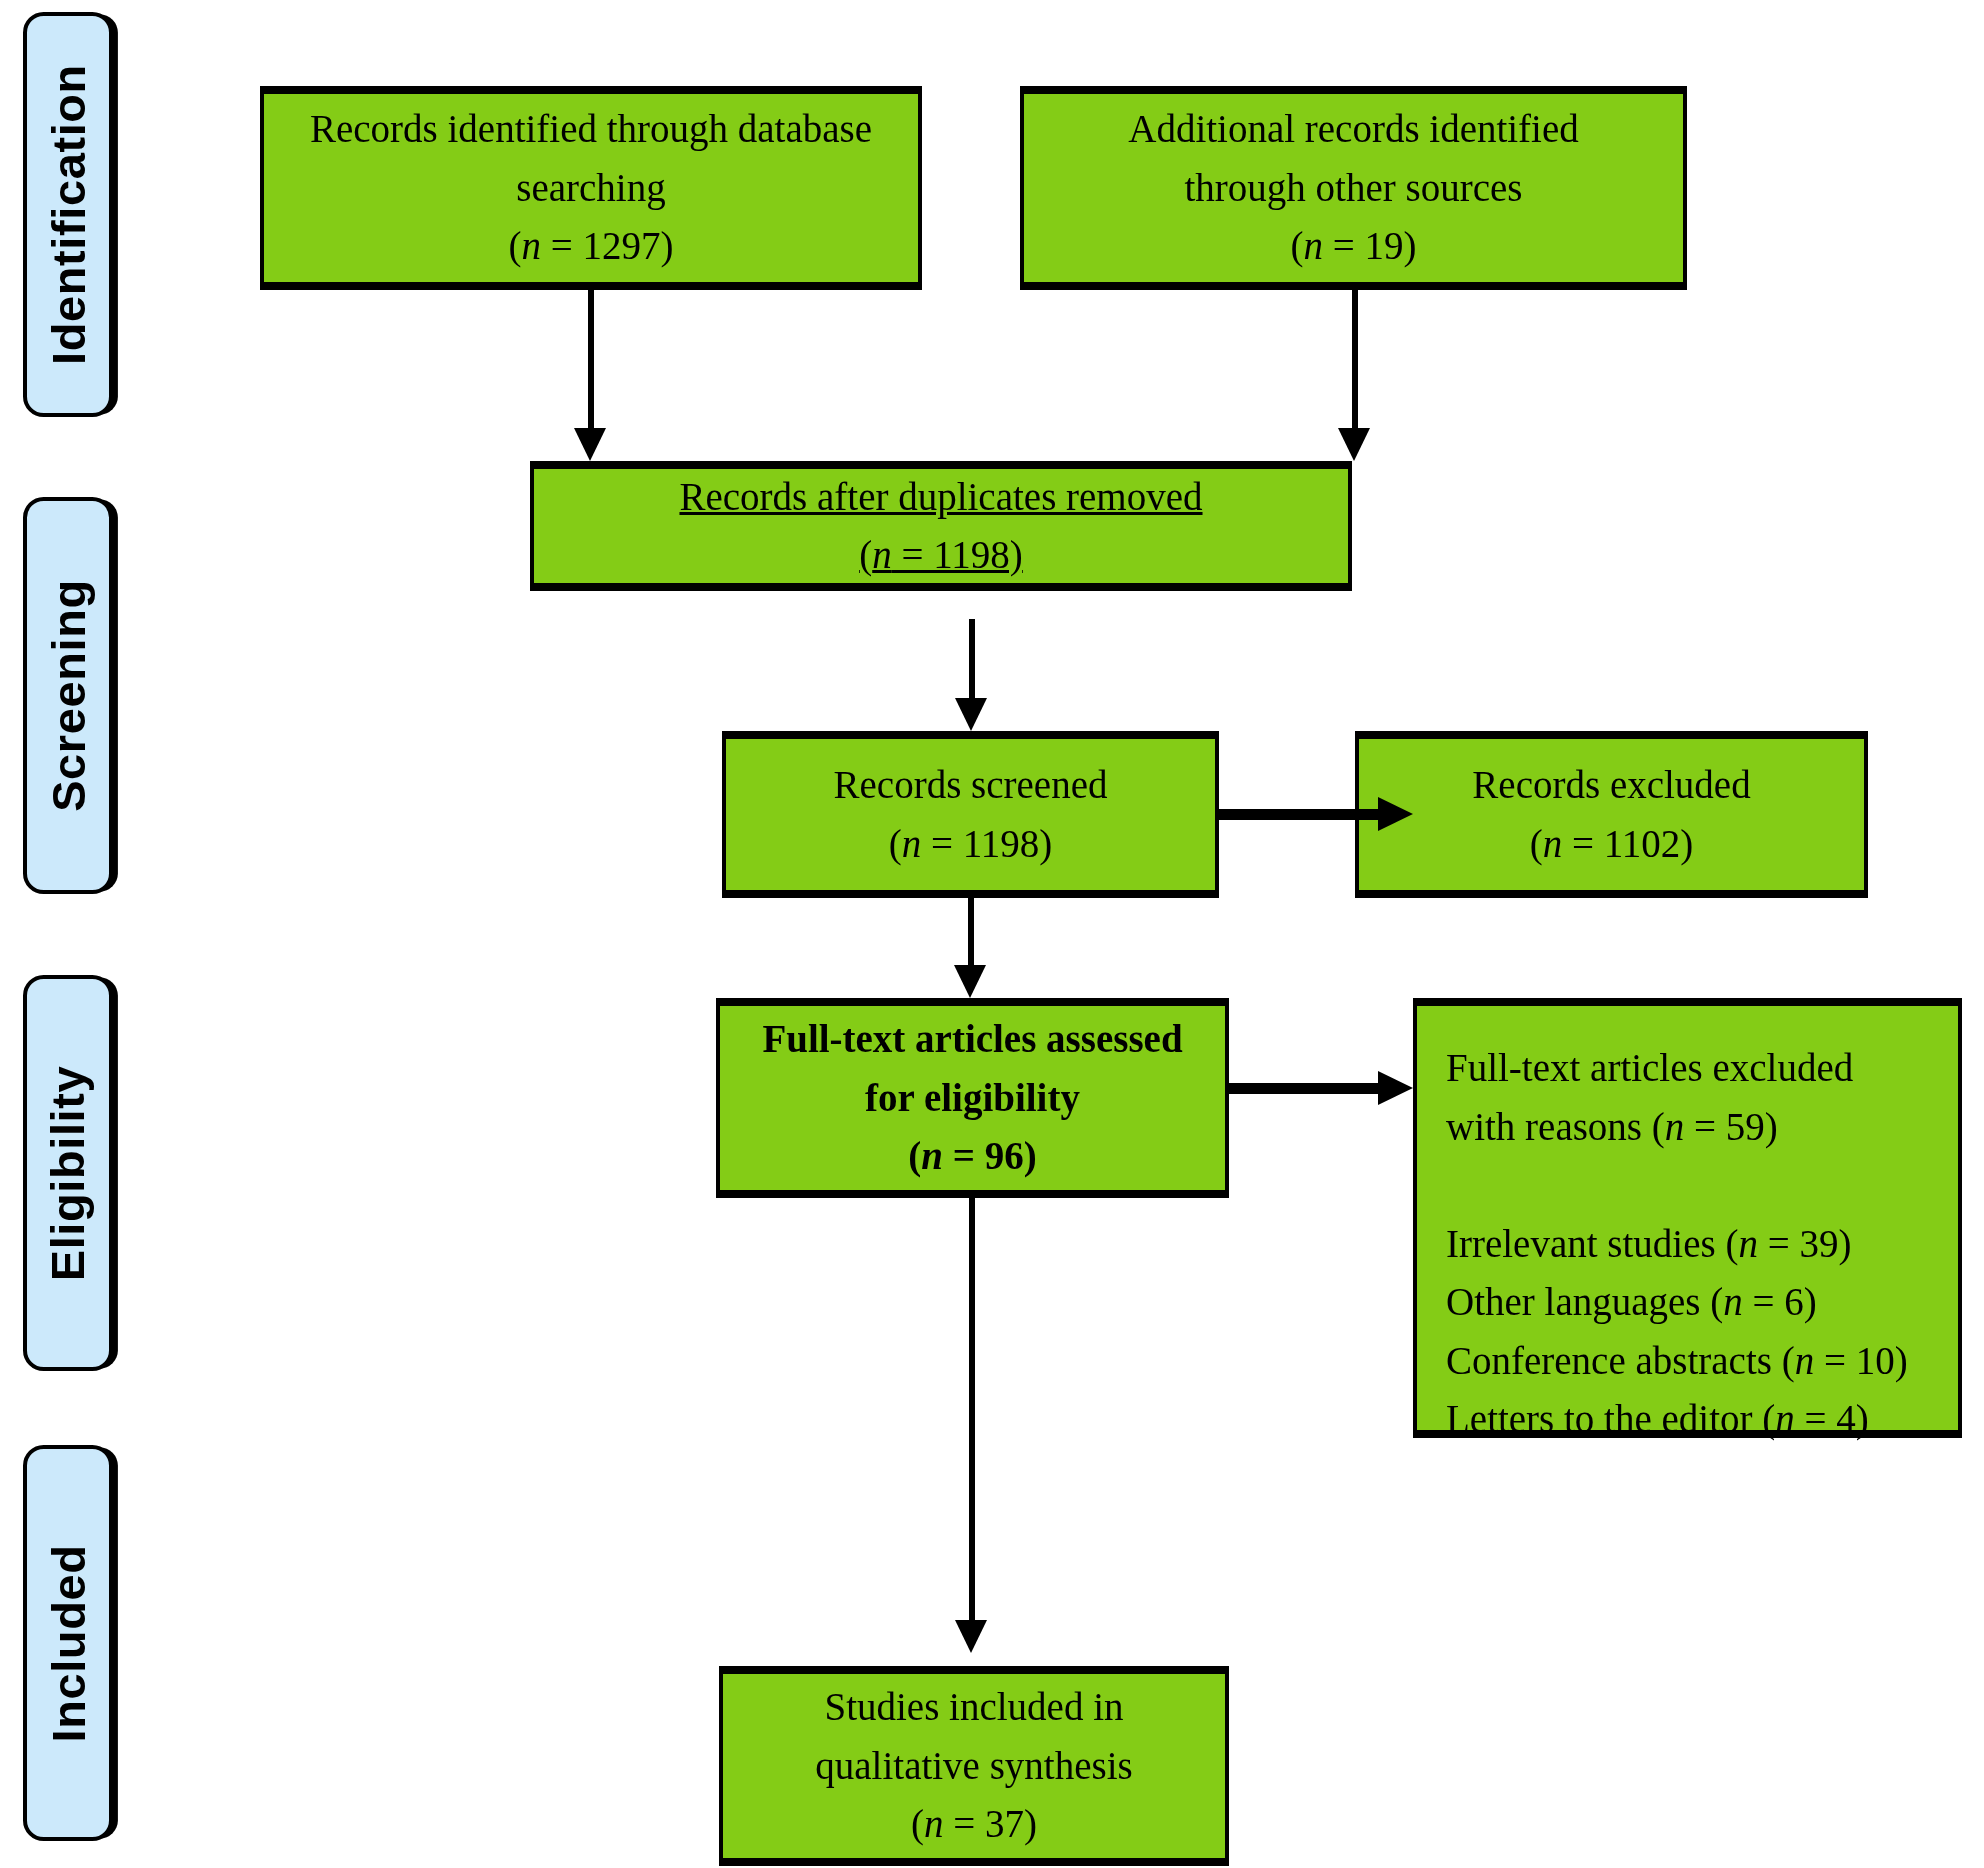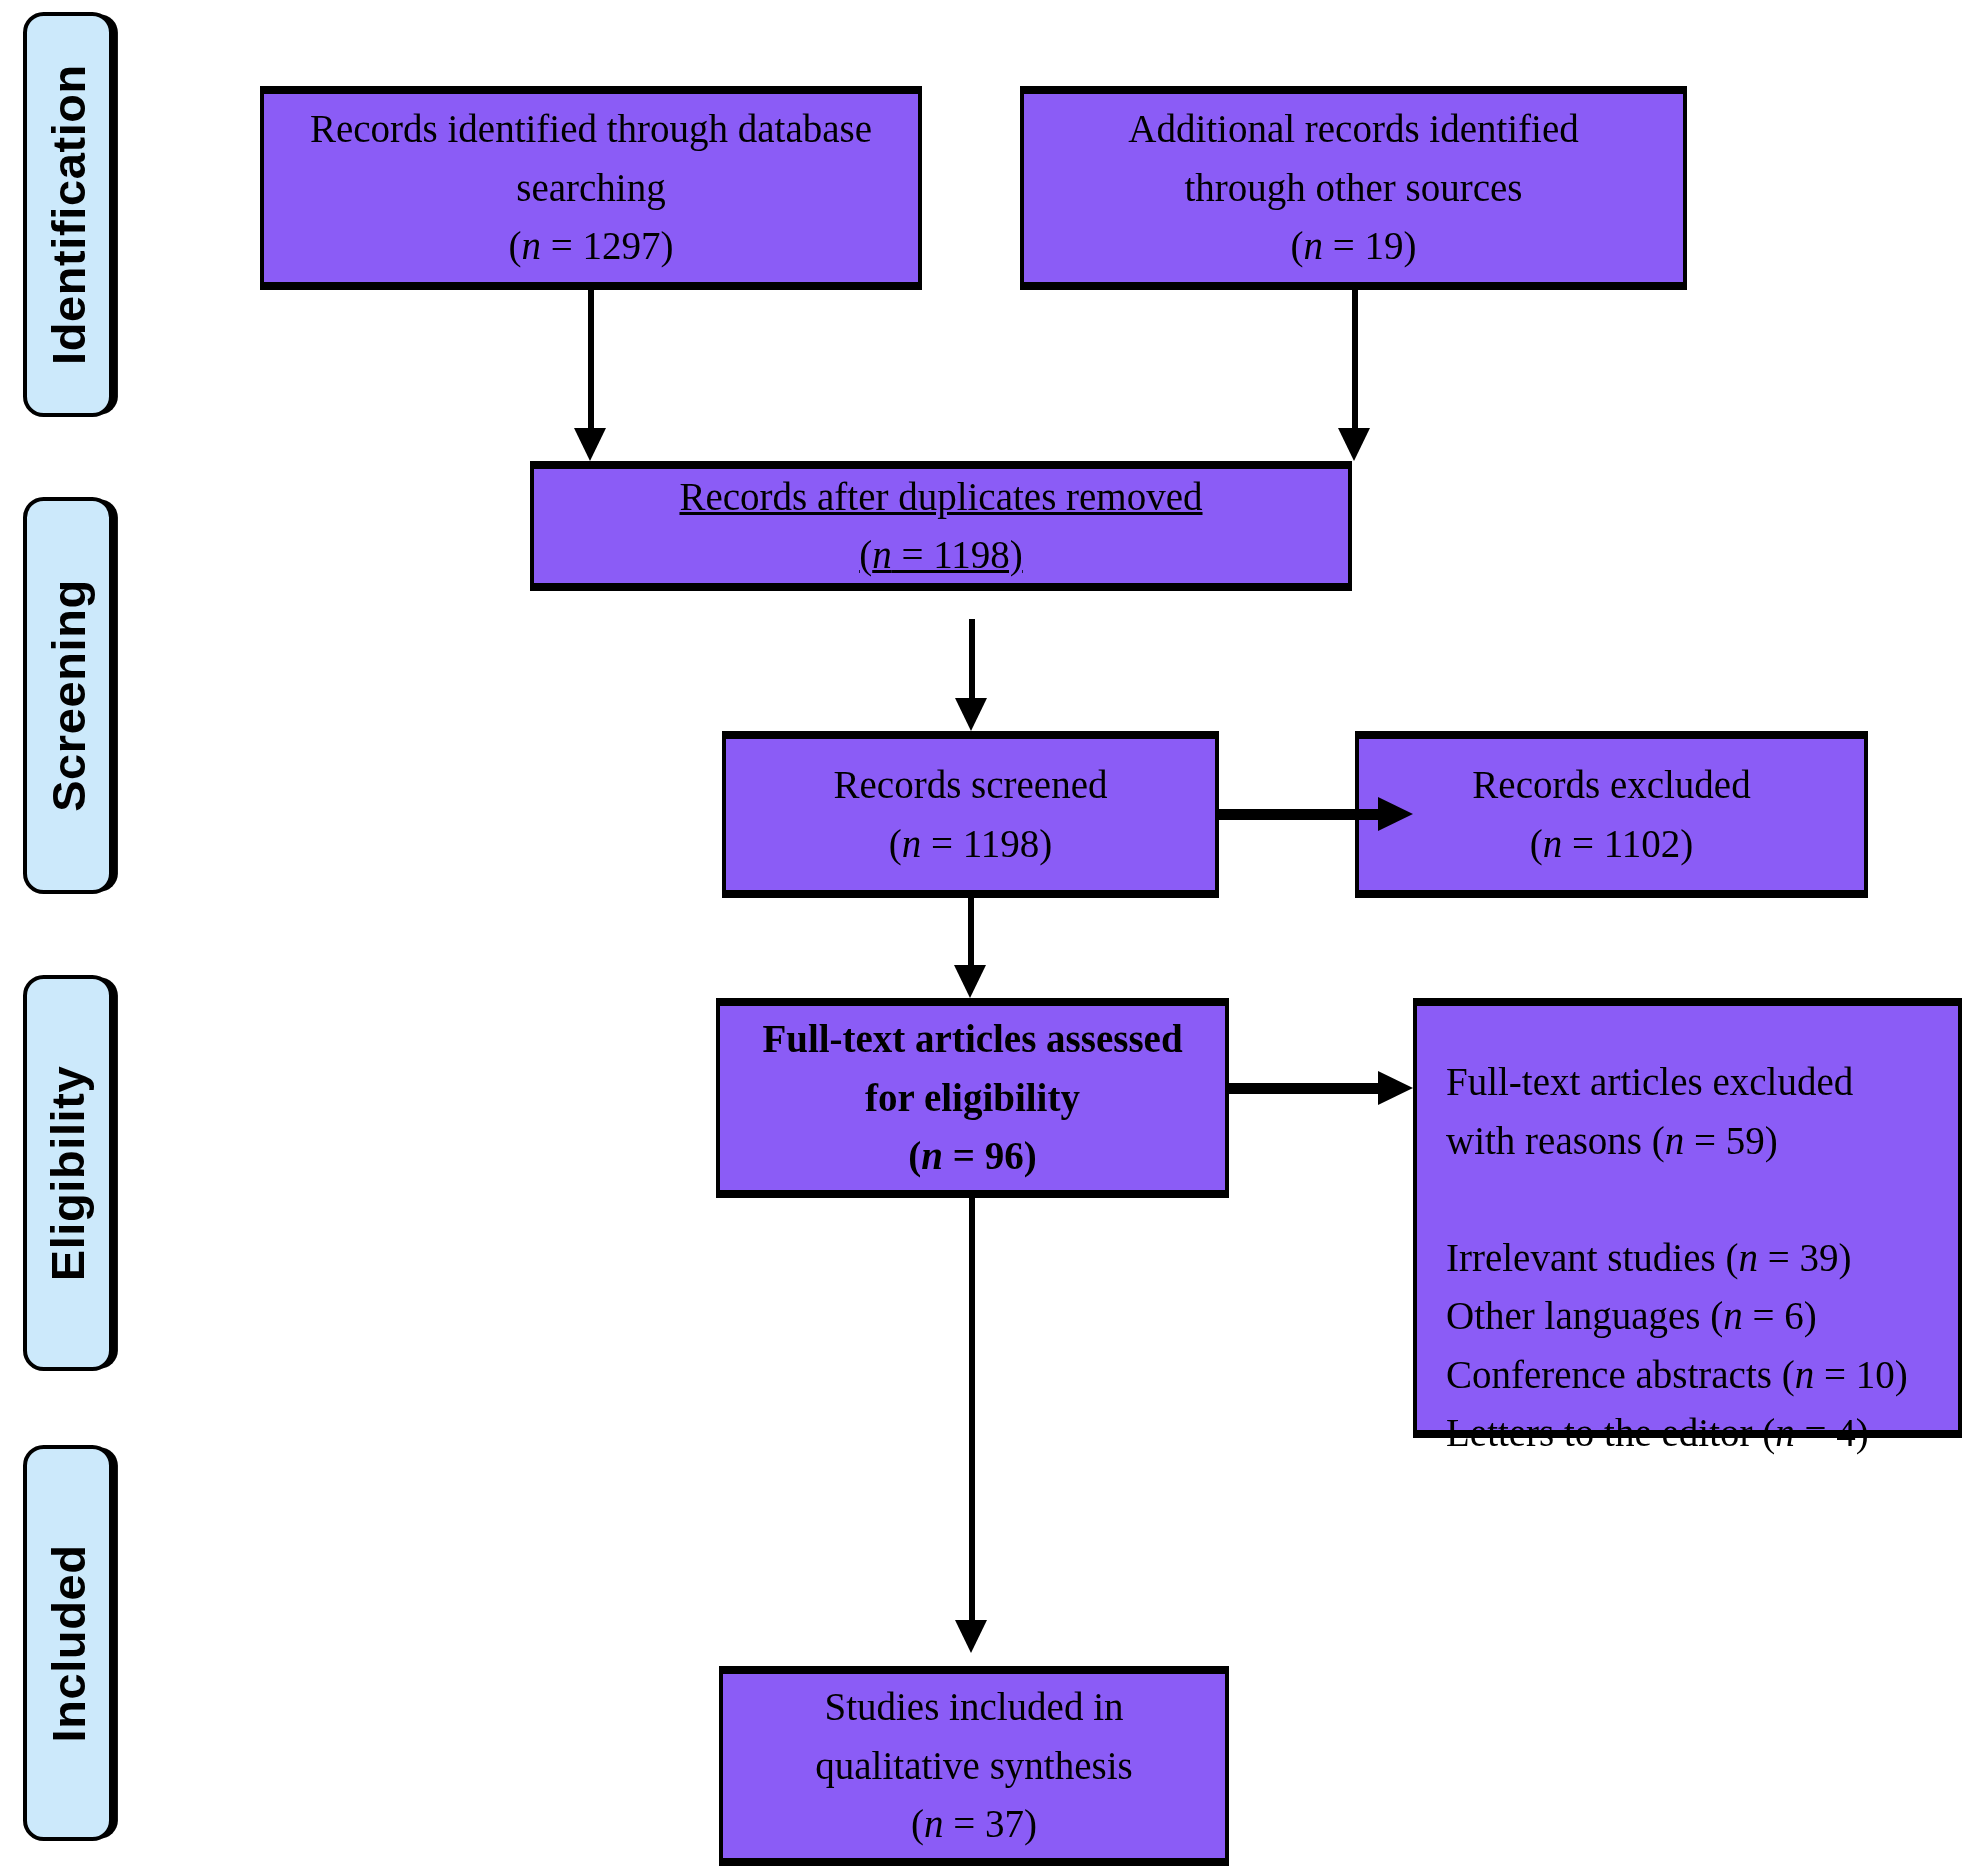--- a/index.html
+++ b/index.html
@@ -40,39 +40,39 @@
     white-space: nowrap;
     font-family: "Liberation Sans", sans-serif;
     font-weight: bold;
     font-size: 47px;
     letter-spacing: 0.6px;
   }
 
   
   .fbox {
     position: absolute;
-    background: #8b5cf6;
+    background: #84cc16;
     border: 4.2px solid var(--border);
     border-top-width: 8px;
     border-bottom-width: 8px;
     box-sizing: border-box;
     display: flex;
     align-items: center;
     justify-content: center;
   }
   .btext {
     font-size: 39px;
     line-height: 1.5;
     text-align: center;
     white-space: nowrap;
   }
   .fbox.left {
     align-items: flex-start;
     justify-content: flex-start;
-    padding: 47px 24px 0 29px;
+    padding: 33px 24px 0 29px;
   }
   .fbox.left .btext { text-align: left; }
 
   
   .varrow {
     position: absolute;
     width: 5.5px;
     background: var(--border);
   }
   .varrow::after {

